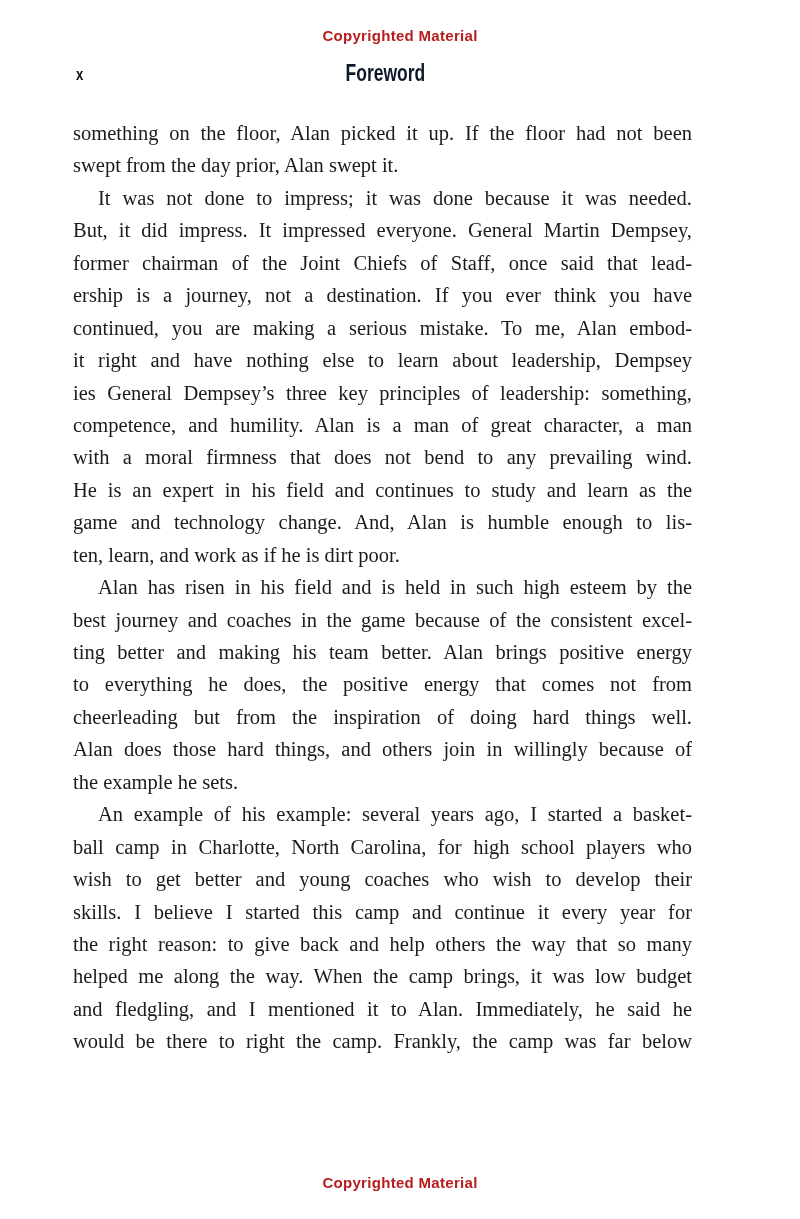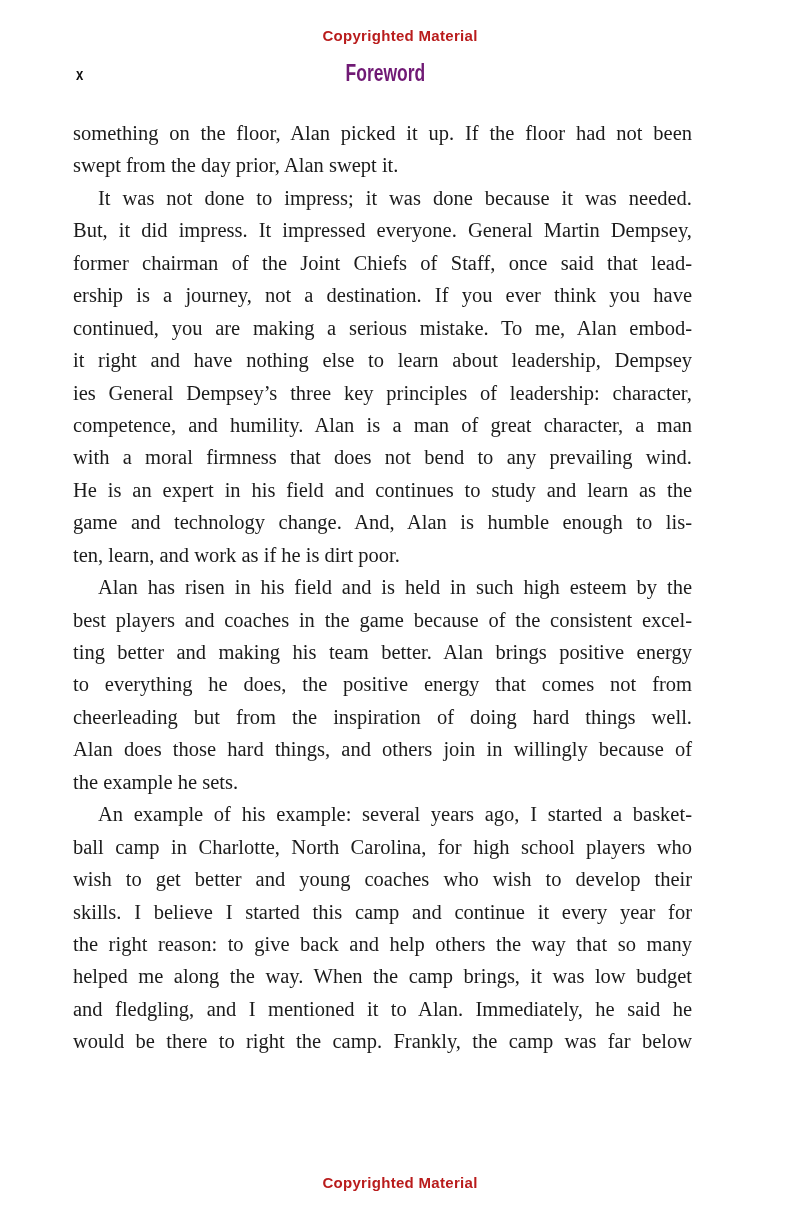--- a/index.html
+++ b/index.html
@@ -47,21 +47,21 @@
     transform: scaleX(0.82);
     transform-origin: left center;
   }
   .chapter-title {
     margin: 0;
     width: 100%;
     text-align: center;
     font-family: "Liberation Sans", sans-serif;
     font-weight: 700;
     font-size: 23px;
-    color: #701a75;
+    color: #0f172a;
     letter-spacing: 0px;
   }
   .chapter-title .squeeze {
     display: inline-block;
     transform: scaleX(0.76);
     transform-origin: center;
   }
 
   .body-text {
     position: absolute;
@@ -103,30 +103,30 @@
         <div class="line">something on the floor, Alan picked it up. If the floor had not been</div>
         <div class="line last-left">swept from the day prior, Alan swept it.</div>
       </div>
       <div class="paragraph">
         <div class="line indent">It was not done to impress; it was done because it was needed.</div>
         <div class="line">But, it did impress. It impressed everyone. General Martin Dempsey,</div>
         <div class="line">former chairman of the Joint Chiefs of Staff, once said that lead-</div>
         <div class="line">ership is a journey, not a destination. If you ever think you have</div>
         <div class="line">continued, you are making a serious mistake. To me, Alan embod-</div>
         <div class="line">it right and have nothing else to learn about leadership, Dempsey</div>
-        <div class="line">ies General Dempsey’s three key principles of leadership: character,</div>
+        <div class="line">ies General Dempsey’s three key principles of leadership: something,</div>
         <div class="line">competence, and humility. Alan is a man of great character, a man</div>
         <div class="line">with a moral firmness that does not bend to any prevailing wind.</div>
         <div class="line">He is an expert in his field and continues to study and learn as the</div>
         <div class="line">game and technology change. And, Alan is humble enough to lis-</div>
         <div class="line last-left">ten, learn, and work as if he is dirt poor.</div>
       </div>
       <div class="paragraph">
         <div class="line indent">Alan has risen in his field and is held in such high esteem by the</div>
-        <div class="line">best players and coaches in the game because of the consistent excel-</div>
+        <div class="line">best journey and coaches in the game because of the consistent excel-</div>
         <div class="line">ting better and making his team better. Alan brings positive energy</div>
         <div class="line">to everything he does, the positive energy that comes not from</div>
         <div class="line">cheerleading but from the inspiration of doing hard things well.</div>
         <div class="line">Alan does those hard things, and others join in willingly because of</div>
         <div class="line last-left">the example he sets.</div>
       </div>
       <div class="paragraph">
         <div class="line indent">An example of his example: several years ago, I started a basket-</div>
         <div class="line">ball camp in Charlotte, North Carolina, for high school players who</div>
         <div class="line">wish to get better and young coaches who wish to develop their</div>

